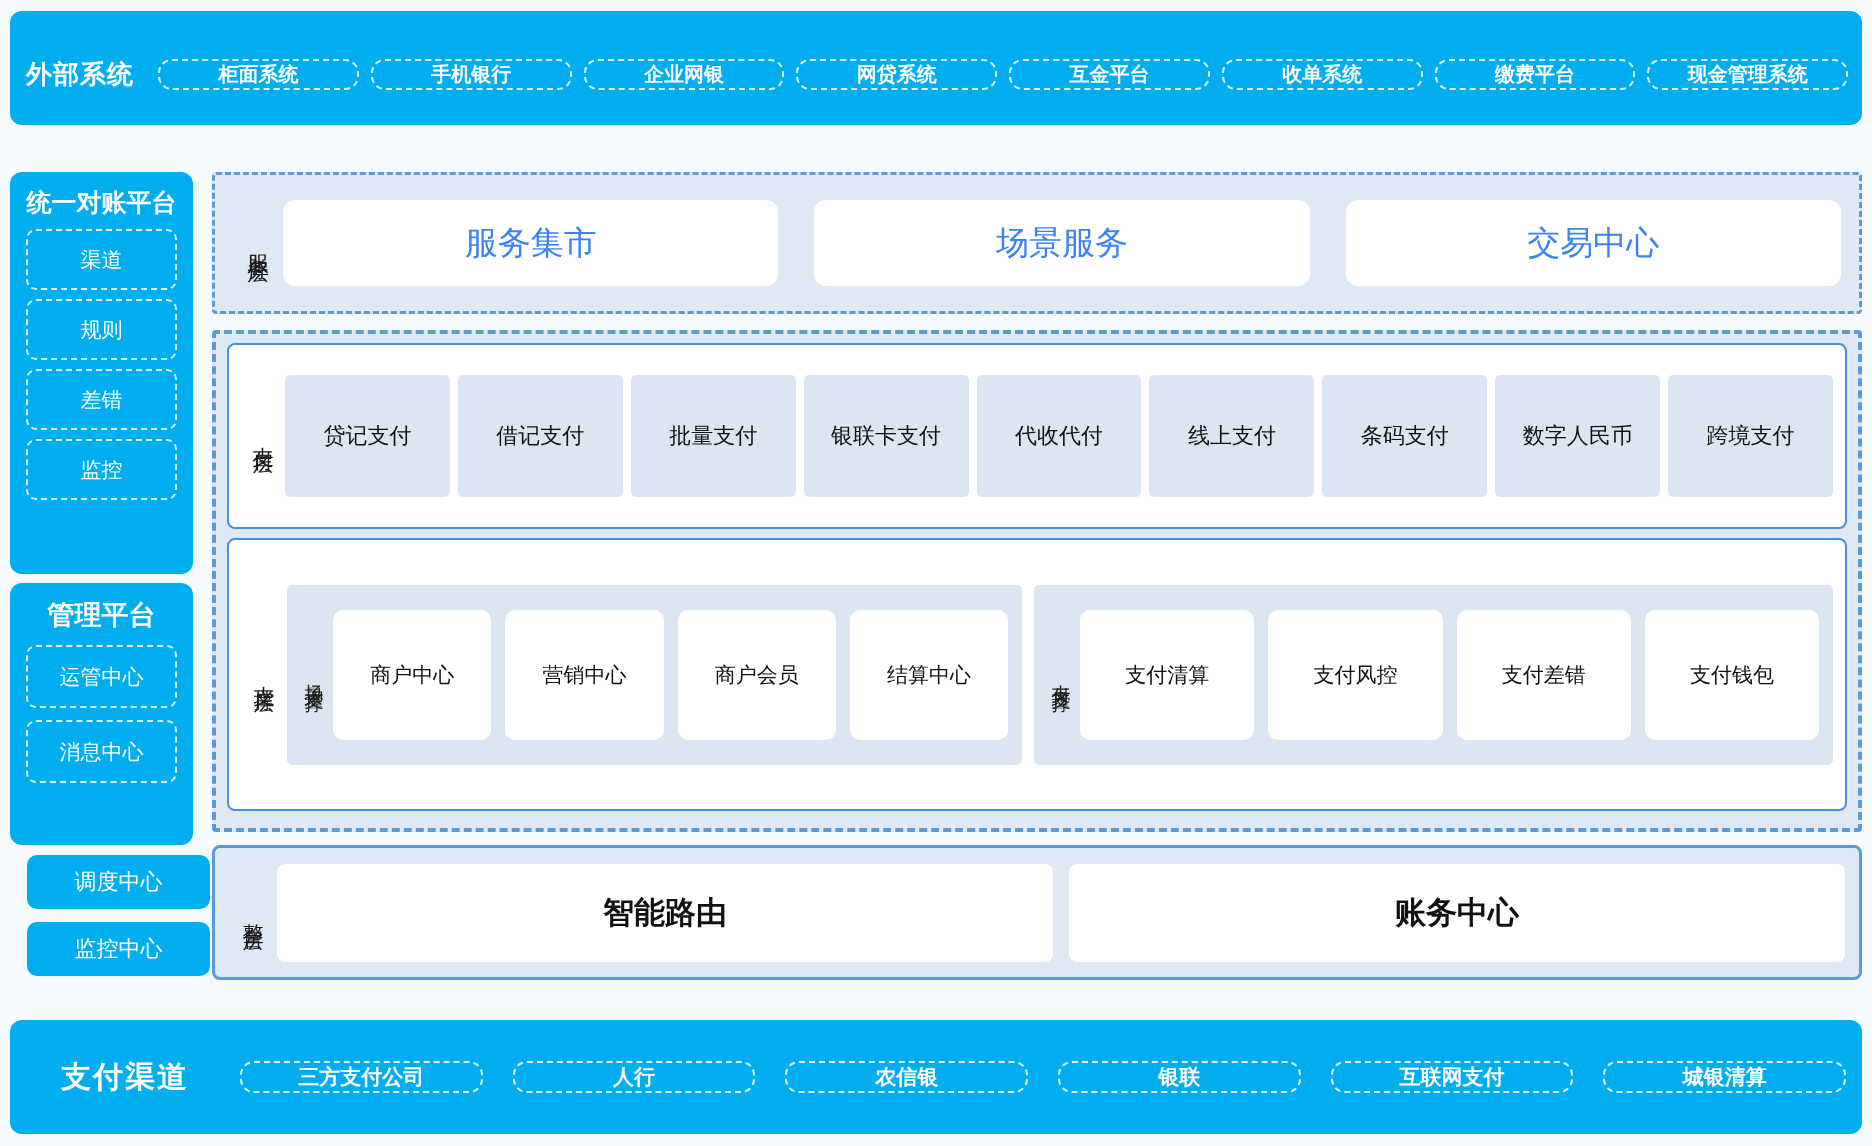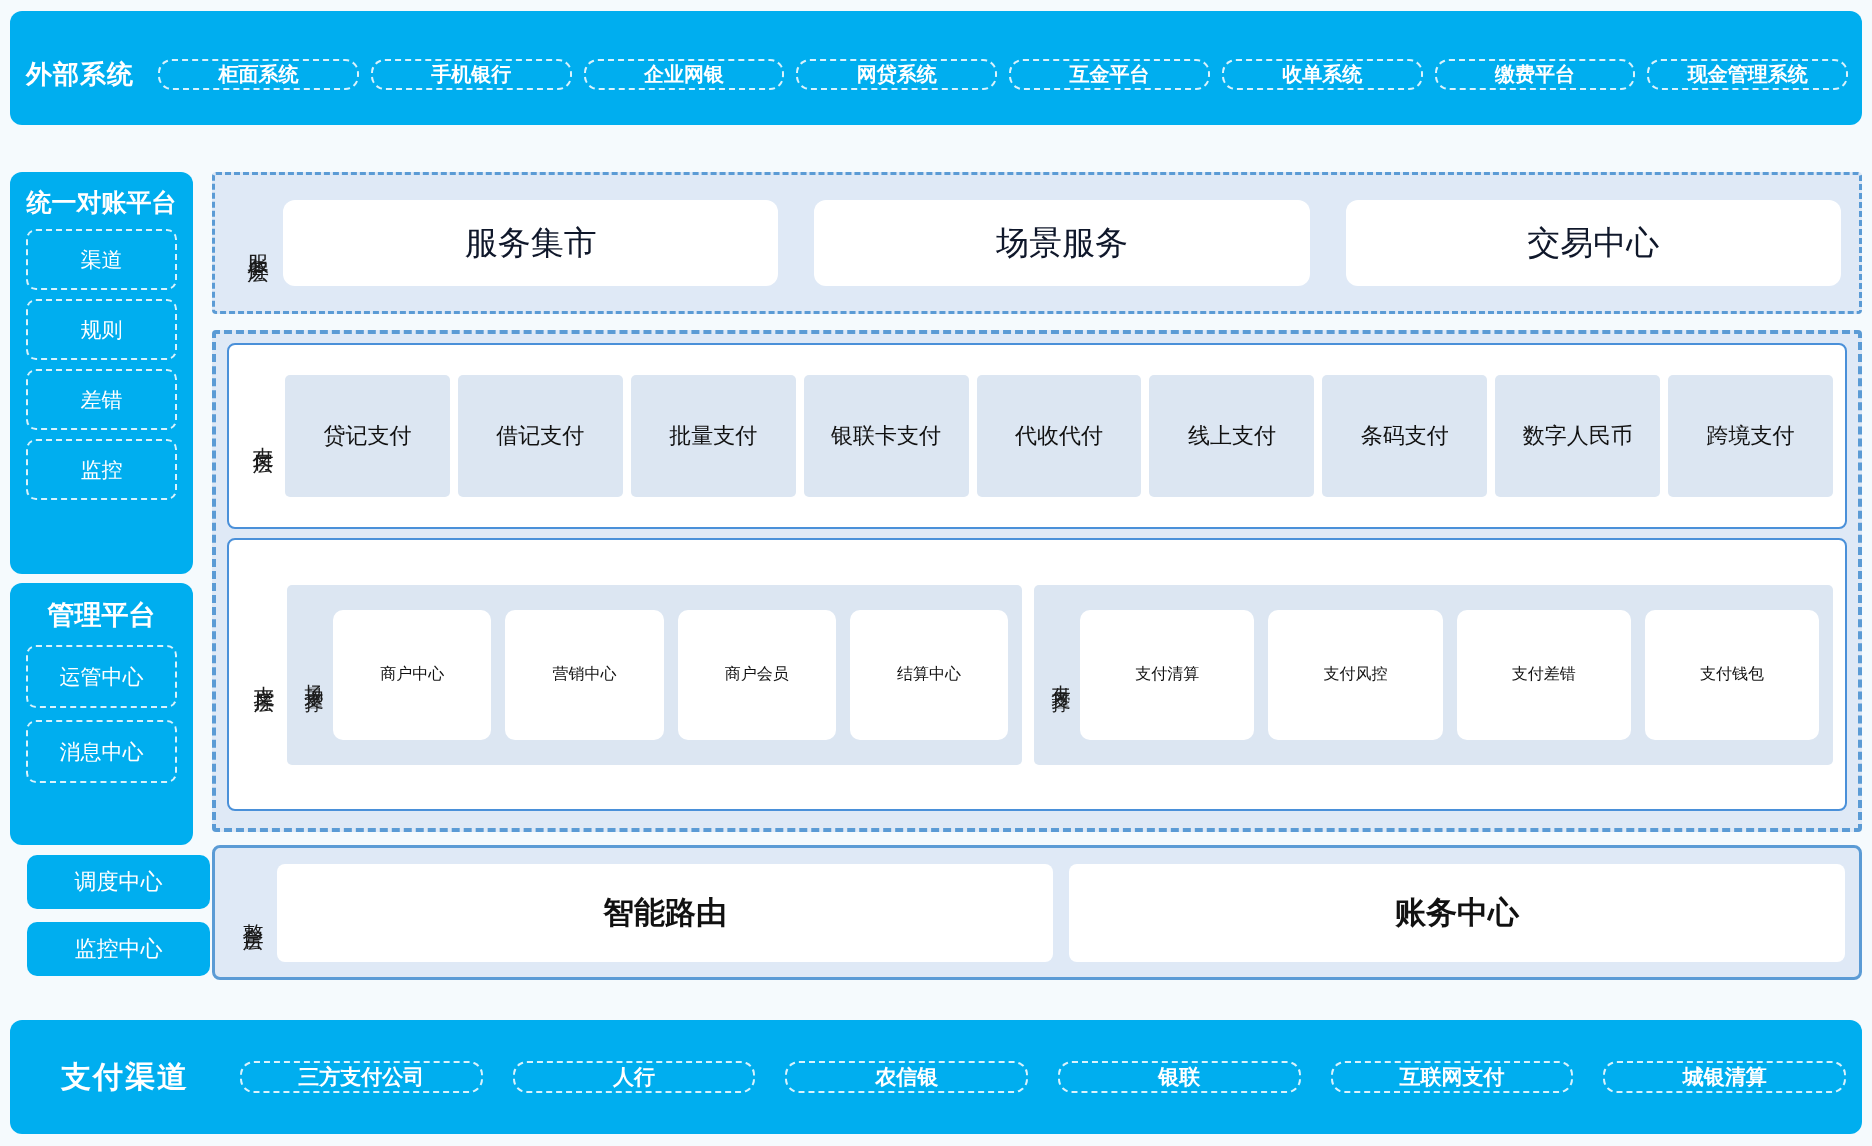--- a/index.html
+++ b/index.html
@@ -123,21 +123,21 @@
     border: 3px dashed #5b9bd5;
     border-radius: 4px;
     display: flex; align-items: center;
     padding: 0 18px;
   }
   #service-layer .vlabel { font-size: 22px; width: 50px; height: 100%; }
   #service-layer .sl-items { display: flex; flex: 1; gap: 36px; height: 86px; }
   #service-layer .sl-box {
     flex: 1; background: #fff; border-radius: 12px;
     display: flex; align-items: center; justify-content: center;
-    font-size: 33px; color: #0f172a; white-space: nowrap;
+    font-size: 33px; color: #3b82f6; white-space: nowrap;
   }
 
   
   #core-wrapper {
     position: absolute; left: 212px; top: 330px;
     width: 1650px; height: 502px;
     background: #dfe9f6;
     border: 4px dashed #5b9bd5;
     border-radius: 4px;
     padding: 9px 11px;
@@ -166,21 +166,21 @@
   .sup-group {
     background: #dce6f2; border-radius: 5px;
     display: flex; align-items: center;
     padding: 0 14px 0 8px;
   }
   .sup-group .vlabel.grp { font-size: 19px; width: 38px; height: 108px; letter-spacing: 3px; }
   .sup-group .grp-items { display: flex; flex: 1; gap: 14px; height: 130px; }
   .sup-group .grp-box {
     flex: 1; background: #fff; border-radius: 10px;
     display: flex; align-items: center; justify-content: center;
-    font-size: 16px; color: #111; white-space: nowrap;
+    font-size: 21px; color: #111; white-space: nowrap;
   }
   #scene-group { flex: 0 0 735px; }
   #paysup-group { flex: 1; justify-content: center; }
 
   
   #integration-layer {
     position: absolute; left: 212px; top: 845px;
     width: 1650px; height: 135px;
     background: #dfe9f6;
     border: 3px solid #5b9bd5;

